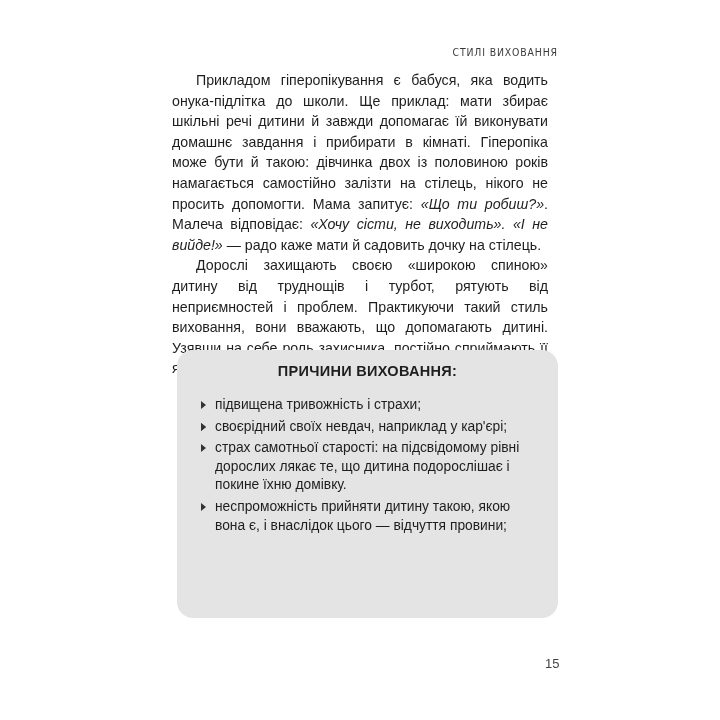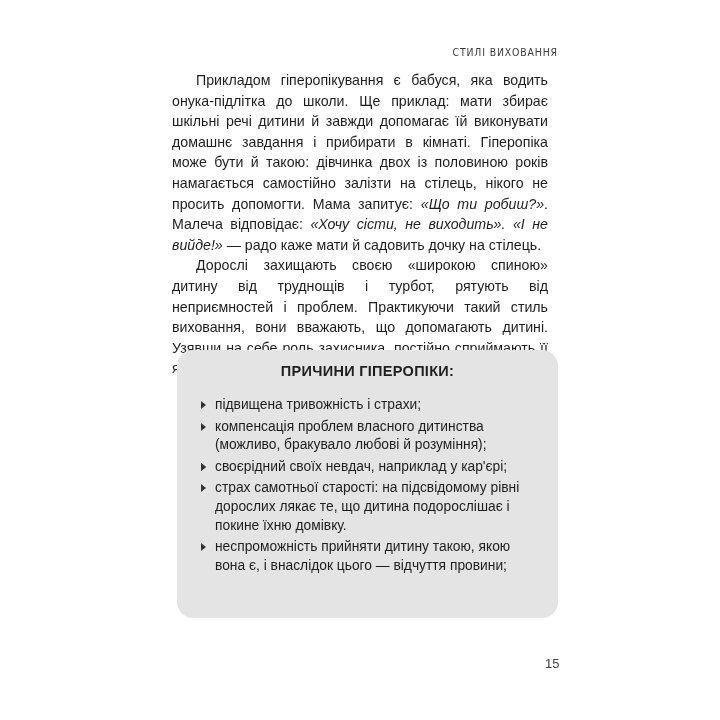--- a/index.html
+++ b/index.html
@@ -26,24 +26,23 @@
 <body>
 
 <div class="running-head">СТИЛІ ВИХОВАННЯ</div>
 
 <div class="body-text">
   <p><span>Прикладом гіперопікування є бабуся, яка водить онука-підлітка до школи. Ще приклад: мати збирає шкільні речі дитини й завжди допомагає їй виконувати домашнє завдання і прибирати в кімнаті. Гіперопіка може бути й такою: дівчинка двох із половиною років намагається самостійно залізти на стілець, нікого не просить допомогти. Мама запитує: </span><em>«Що ти робиш?»</em><span>. Малеча відповідає: </span><em>«Хочу сісти, не виходить». «І не вийде!»</em><span> — радо каже мати й садовить дочку на стілець.</span></p>
   <p>Дорослі захищають своєю «широкою спиною» дитину від труднощів і турбот, рятують від неприємностей і проблем. Практикуючи такий стиль виховання, вони вважають, що допомагають дитині. Узявши на себе роль захисника, постійно сприймають її як немовля, нехтуючи етапами дорослішання.</p>
 </div>
 
 <div class="box">
-  <div class="box-title">ПРИЧИНИ ГІПЕРОПІКИ:</div>
+  <div class="box-title">ПРИЧИНИ ВИХОВАННЯ:</div>
   <ul class="box-list">
     <li><span class="bullet"></span><span>підвищена тривожність і страхи;</span></li>
-    <li><span class="bullet"></span><span>компенсація проблем власного дитинства (можливо, бракувало любові й розуміння);</span></li>
     <li><span class="bullet"></span></li>
     <li><span class="bullet"></span><span>своєрідний своїх невдач, наприклад у кар'єрі;</span></li>
     <li><span class="bullet"></span><span>страх самотньої старості: на підсвідомому рівні дорослих лякає те, що дитина подорослішає і покине їхню домівку.</span></li>
     <li><span class="bullet"></span><span>неспроможність прийняти дитину такою, якою вона є, і внаслідок цього — відчуття провини;</span></li>
   </ul>
 </div>
 
 <div class="page-num">15</div>
 
 </body></html>

